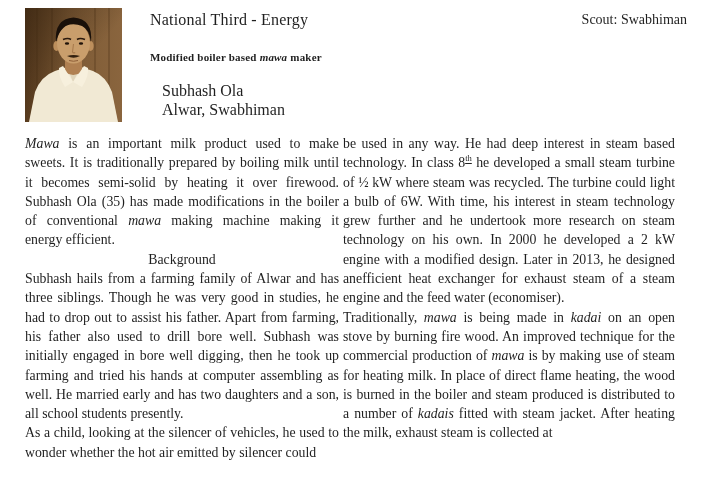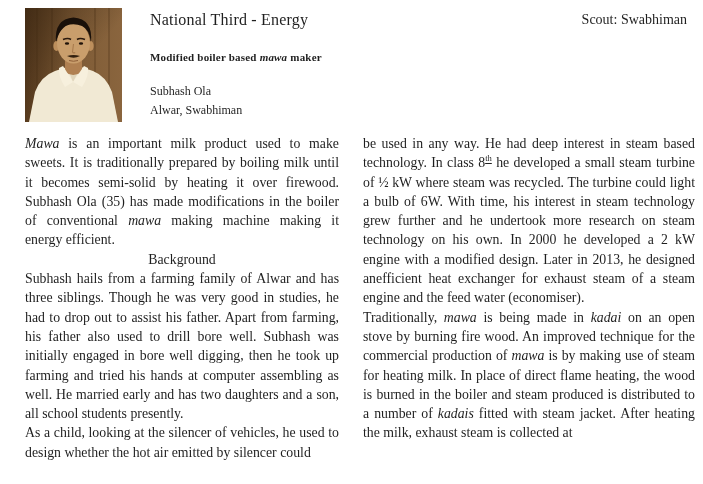--- a/index.html
+++ b/index.html
@@ -34,36 +34,37 @@
     padding-top: 3px;
   }
   .innovation-title {
     font-weight: bold;
     font-size: 11px;
     line-height: 18px;
     letter-spacing: 0.2px;
     margin-top: 19px;
   }
   .innovator-name, .innovator-location {
-    font-size: 12px;
+    font-size: 16px;
     line-height: 18.5px;
+    margin-left: 12px;
   }
   .innovator-name { margin-top: 16px; }
   .scout {
     position: absolute;
     top: 11px; right: 16px;
     font-size: 14px;
     line-height: 18px;
   }
   
   .columns {
     position: absolute;
     left: 25px; top: 134px;
     display: flex;
-    gap: 24px;
+    gap: 4px;
   }
   .col {
     font-size: 13.8px;
     line-height: 19.3px;
     text-align: justify;
     text-justify: inter-word;
   }
   .col-left  { width: 314px; }
   .col-right { width: 332px; }
   .col p, .col h3 {
@@ -143,21 +144,21 @@
   </div>
 
   <div class="scout">Scout: Swabhiman</div>
 
   <div class="columns">
 
     <section class="col col-left">
       <p><i>Mawa</i> is an important milk product used to make sweets. It is traditionally prepared by boiling milk until it becomes semi-solid by heating it over firewood. Subhash Ola (35) has made modifications in the boiler of conventional <i>mawa</i> making machine making it energy efficient.</p>
       <h3>Background</h3>
       <p>Subhash hails from a farming family of Alwar and has three siblings. Though he was very good in studies, he had to drop out to assist his father. Apart from farming, his father also used to drill bore well. Subhash was initially engaged in bore well digging, then he took up farming and tried his hands at computer assembling as well. He married early and has two daughters and a son, all school students presently.</p>
-      <p>As a child, looking at the silencer of vehicles, he used to design whether the hot air emitted by silencer could</p>
+      <p>As a child, looking at the silencer of vehicles, he used to wonder whether the hot air emitted by silencer could</p>
     </section>
 
     <section class="col col-right">
       <p>be used in any way. He had deep interest in steam based technology. In class 8<sup>th</sup> he developed a small steam turbine of ½ kW where steam was recycled. The turbine could light a bulb of 6W. With time, his interest in steam technology grew further and he undertook more research on steam technology on his own. In 2000 he developed a 2 kW engine with a modified design. Later in 2013, he designed anefficient heat exchanger for exhaust steam of a steam engine and the feed water (economiser).</p>
       <p>Traditionally, <i>mawa</i> is being made in <i>kadai</i> on an open stove by burning fire wood. An improved technique for the commercial production of <i>mawa</i> is by making use of steam for heating milk. In place of direct flame heating, the wood is burned in the boiler and steam produced is distributed to a number of <i>kadais</i> fitted with steam jacket. After heating the milk, exhaust steam is collected at</p>
     </section>
 
   </div>
 </div>
 

